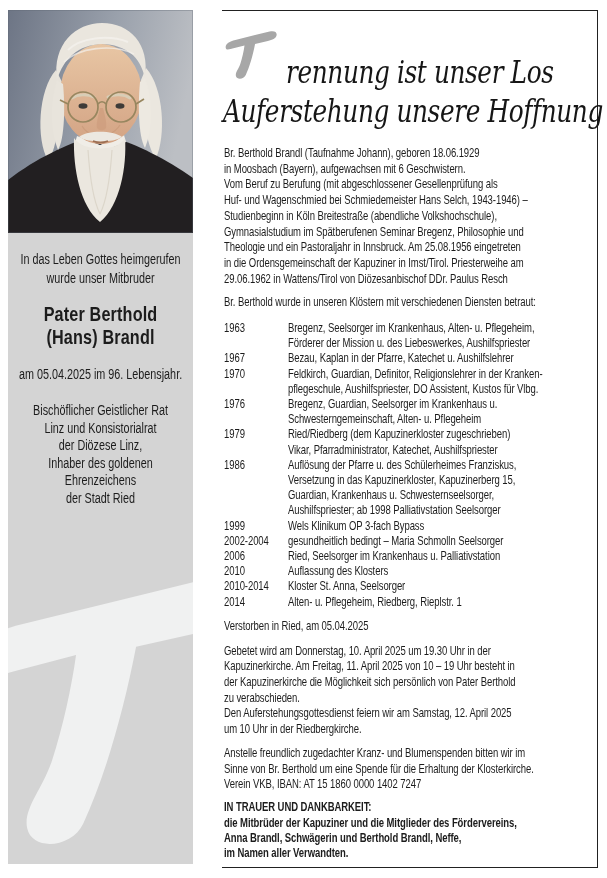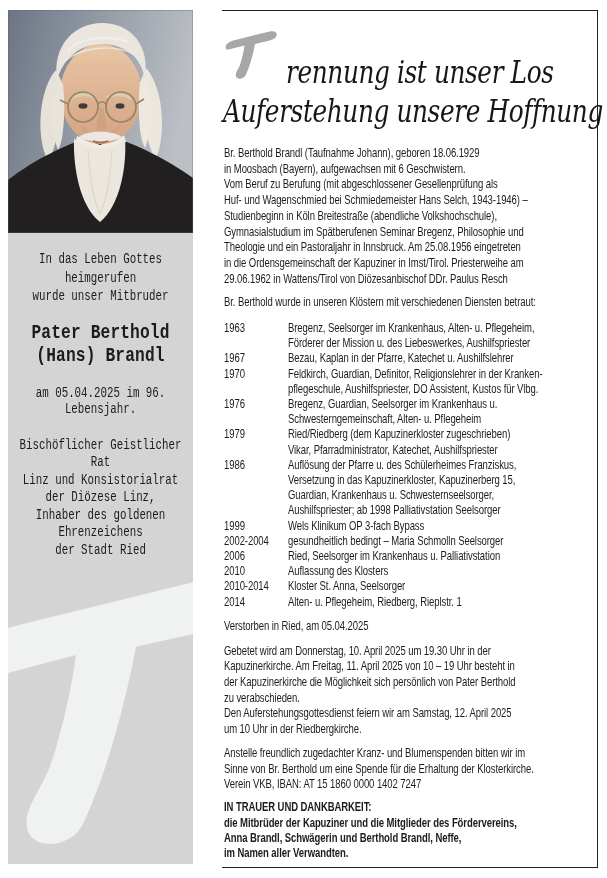--- a/index.html
+++ b/index.html
@@ -14,21 +14,21 @@
   .page{
     position:relative;width:607px;height:878px;background:#ffffff;overflow:hidden;
     font-family:"Liberation Sans",sans-serif;color:var(--text-black);
   }
   
   .photo{position:absolute;left:8px;top:10px;width:185px;height:223px;}
   .photo svg{display:block;width:100%;height:100%;}
   
   .panel{
     position:absolute;left:8px;top:233px;width:185px;height:631px;
-    background:var(--panel-gray);overflow:hidden;font-family:Liberation Mono, monospace;
+    background:var(--panel-gray);overflow:hidden;
   }
   .watermark{position:absolute;left:-60px;top:300px;width:330px;height:330px;fill:var(--watermark-gray);}
   .panel-text{
     position:absolute;left:0;top:0;width:240px;
     transform:scaleX(0.771);transform-origin:0 0;
     padding-top:17px;text-align:center;
   }
   .ml{white-space:pre-line;}
   .intro{font-size:14px;line-height:18.5px;}
   .name{font-size:21px;line-height:23px;font-weight:bold;margin-top:15px;letter-spacing:0.2px;}

